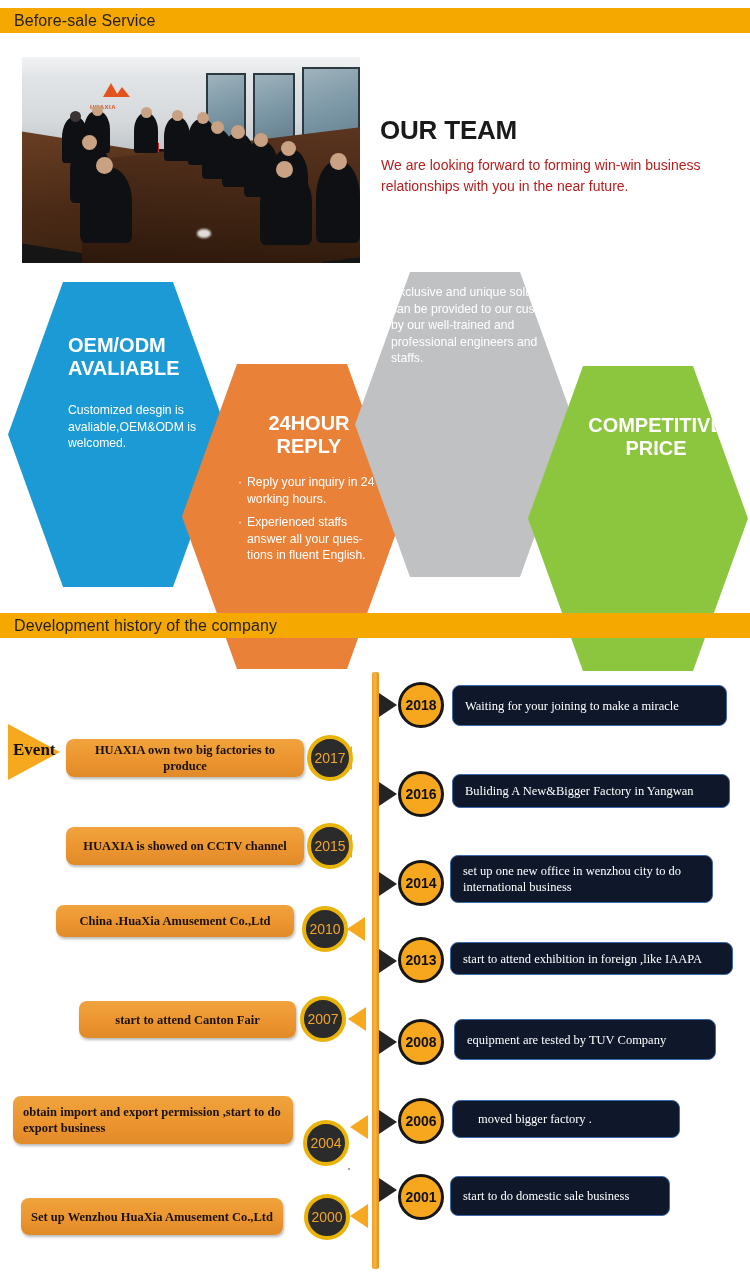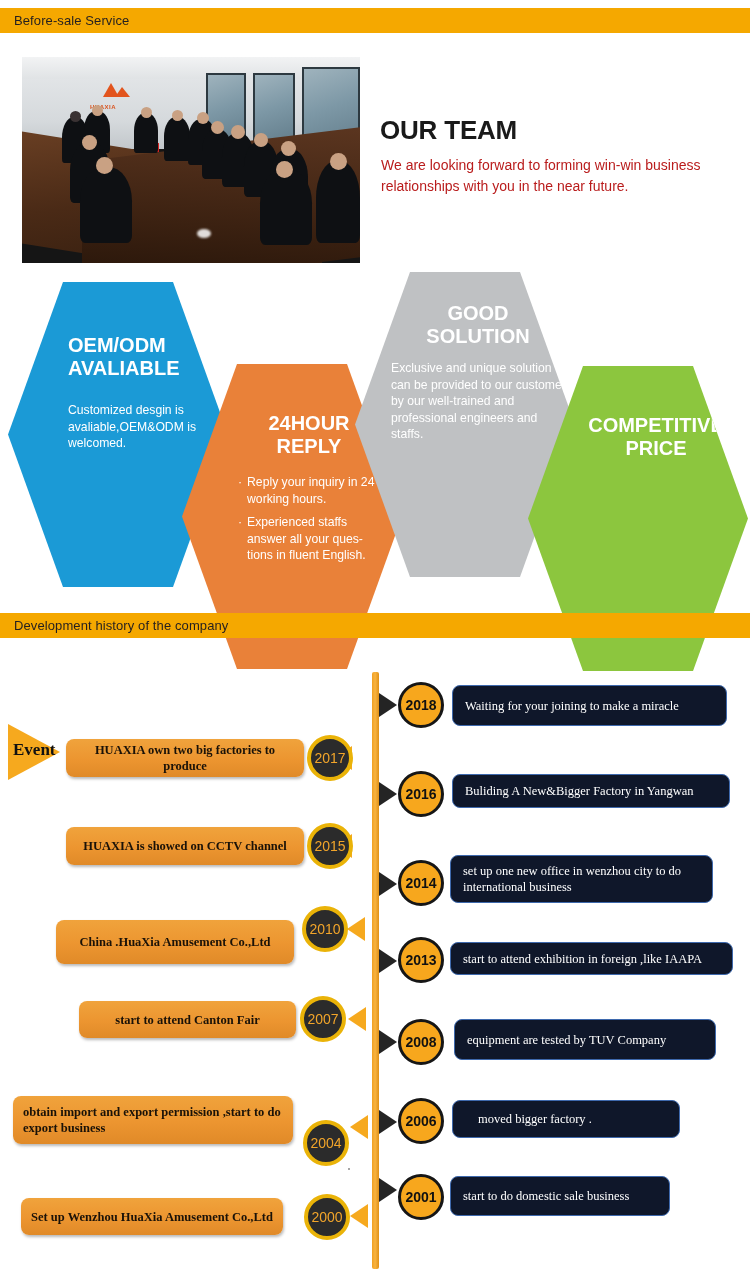--- a/index.html
+++ b/index.html
@@ -20,21 +20,21 @@
     position: absolute;
     left: 0;
     width: 750px;
     height: 25px;
     background: #f5a800;
     display: flex;
     align-items: center;
   }
   .banner-label {
     font-family: "Liberation Sans", sans-serif;
-    font-size: 13px;
+    font-size: 16px;
     color: #231f20;
     padding-left: 14px;
     letter-spacing: .1px;
     line-height: 1;
   }
   #banner-before-sale { top: 8px; }
   #banner-history { top: 613px; }
 
   
   #team-photo {
@@ -384,24 +384,20 @@
         <span>Reply your inquiry in 24 working hours.</span>
       </div>
       <div class="bullet-row">
         <span class="bullet-dot">·</span>
         <span>Experienced staffs answer all your ques-tions in fluent English.</span>
       </div>
     </div>
   </div>
 
   <div class="hex" id="hex-good">
-    <div class="hex-title">
-      <div>GOOD</div>
-      <div>SOLUTION</div>
-    </div>
     <div class="hex-body">Exclusive and unique solution can be provided to our customer by our well-trained and professional engineers and staffs.</div>
   </div>
 
   <div class="hex" id="hex-price">
     <div class="hex-title">
       <div>COMPETITIVE</div>
       <div>PRICE</div>
     </div>
   </div>
 
@@ -434,21 +430,21 @@
     <div class="pill-left" style="left:66px;top:179px;width:238px;height:38px;">
       <span>HUAXIA  is showed on CCTV channel</span>
     </div>
     <div class="tri-left" style="left:334px;top:186px;"></div>
     <div class="circle-left" style="left:307px;top:175px;">
       <span>2015</span>
     </div>
   </div>
 
   <div class="row-left">
-    <div class="pill-left" style="left:56px;top:272px;width:238px;height:44px;">
+    <div class="pill-left" style="left:56px;top:257px;width:238px;height:32px;">
       <span>China .HuaXia Amusement Co.,Ltd</span>
     </div>
     <div class="tri-left" style="left:347px;top:269px;"></div>
     <div class="circle-left" style="left:302px;top:258px;">
       <span>2010</span>
     </div>
   </div>
 
   <div class="row-left">
     <div class="pill-left" style="left:79px;top:353px;width:217px;height:37px;">

